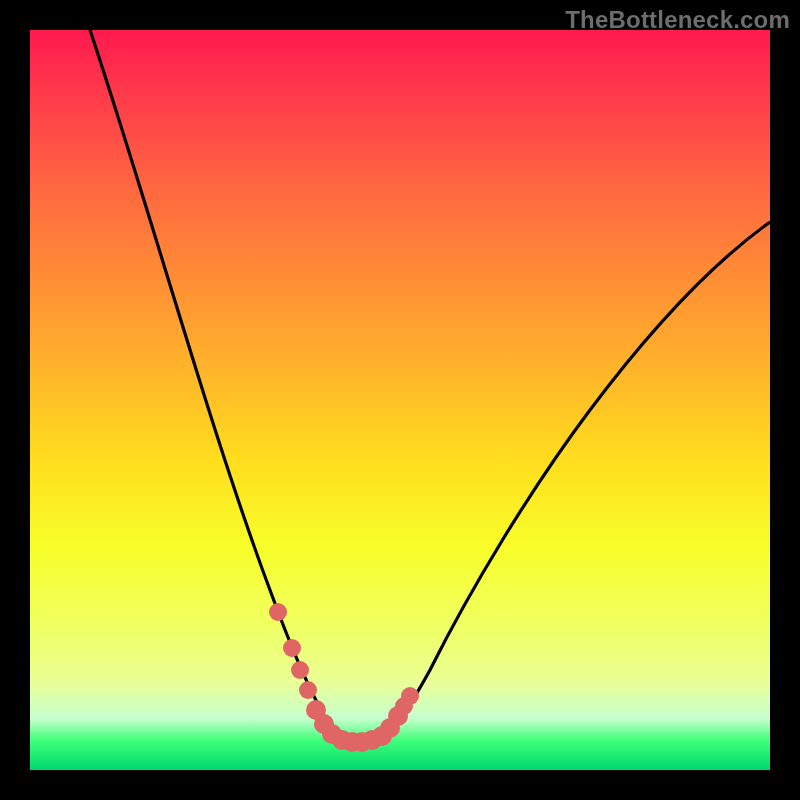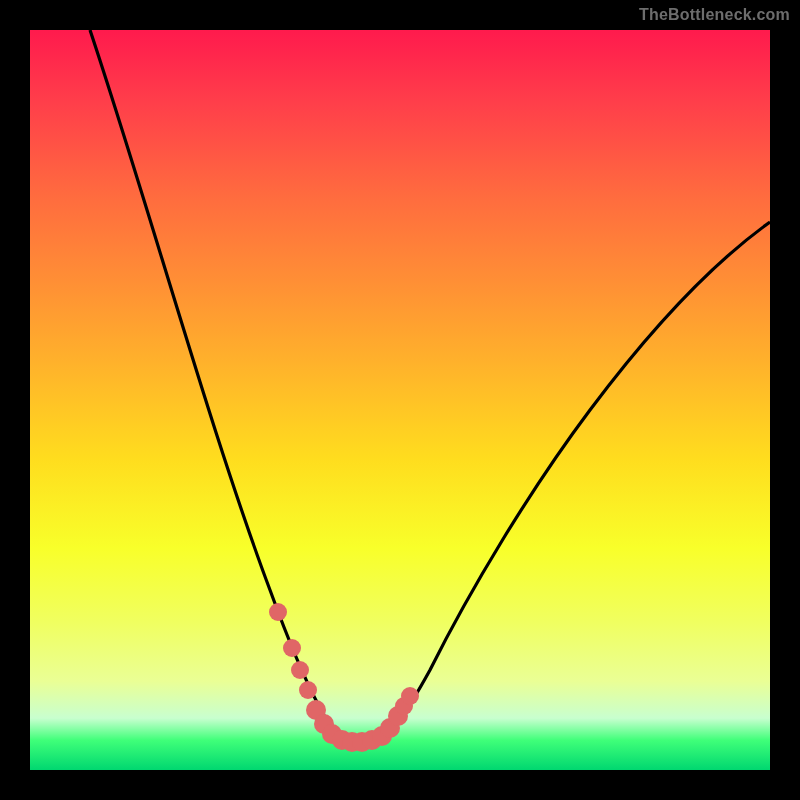--- a/index.html
+++ b/index.html
@@ -29,21 +29,21 @@
       #eaff95 88%,
       #c8ffcf 93%,
       #3fff79 96%,
       #00d770 100%
     );
   }
   .watermark {
     position: absolute;
     top: 6px;
     right: 10px;
-    font-size: 16px;
+    font-size: 24px;
     font-weight: 600;
     color: #6d6d6d;
     letter-spacing: 0.2px;
     user-select: none;
   }
   svg.curve {
     position: absolute;
     left: 0;
     top: 0;
     width: 740px;

